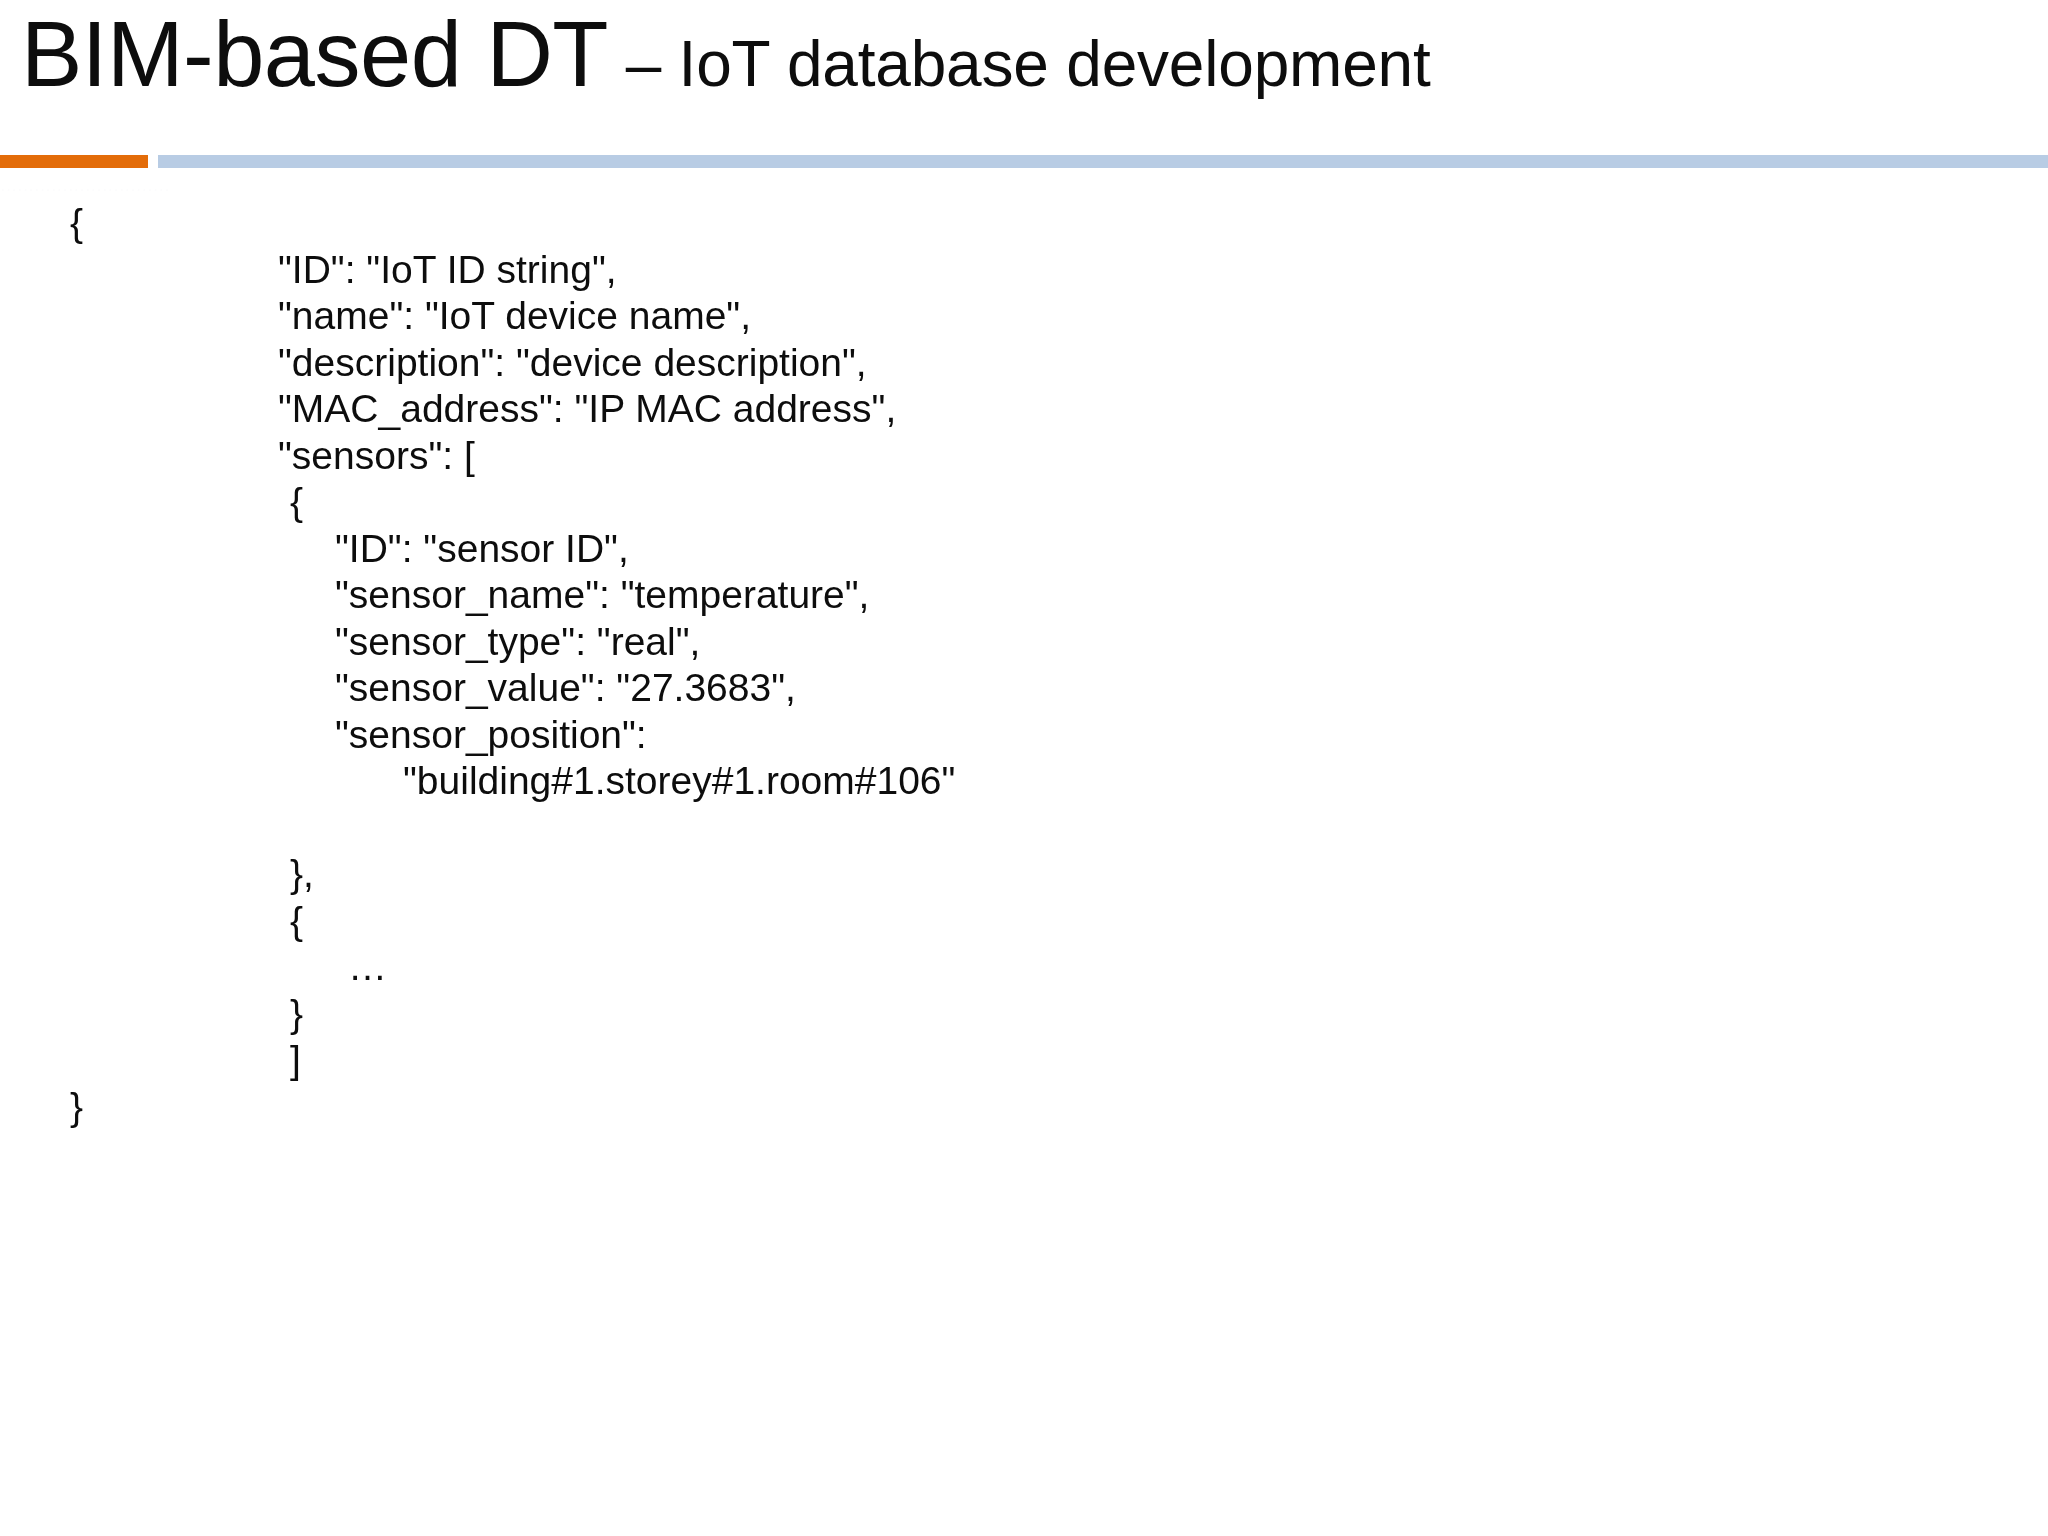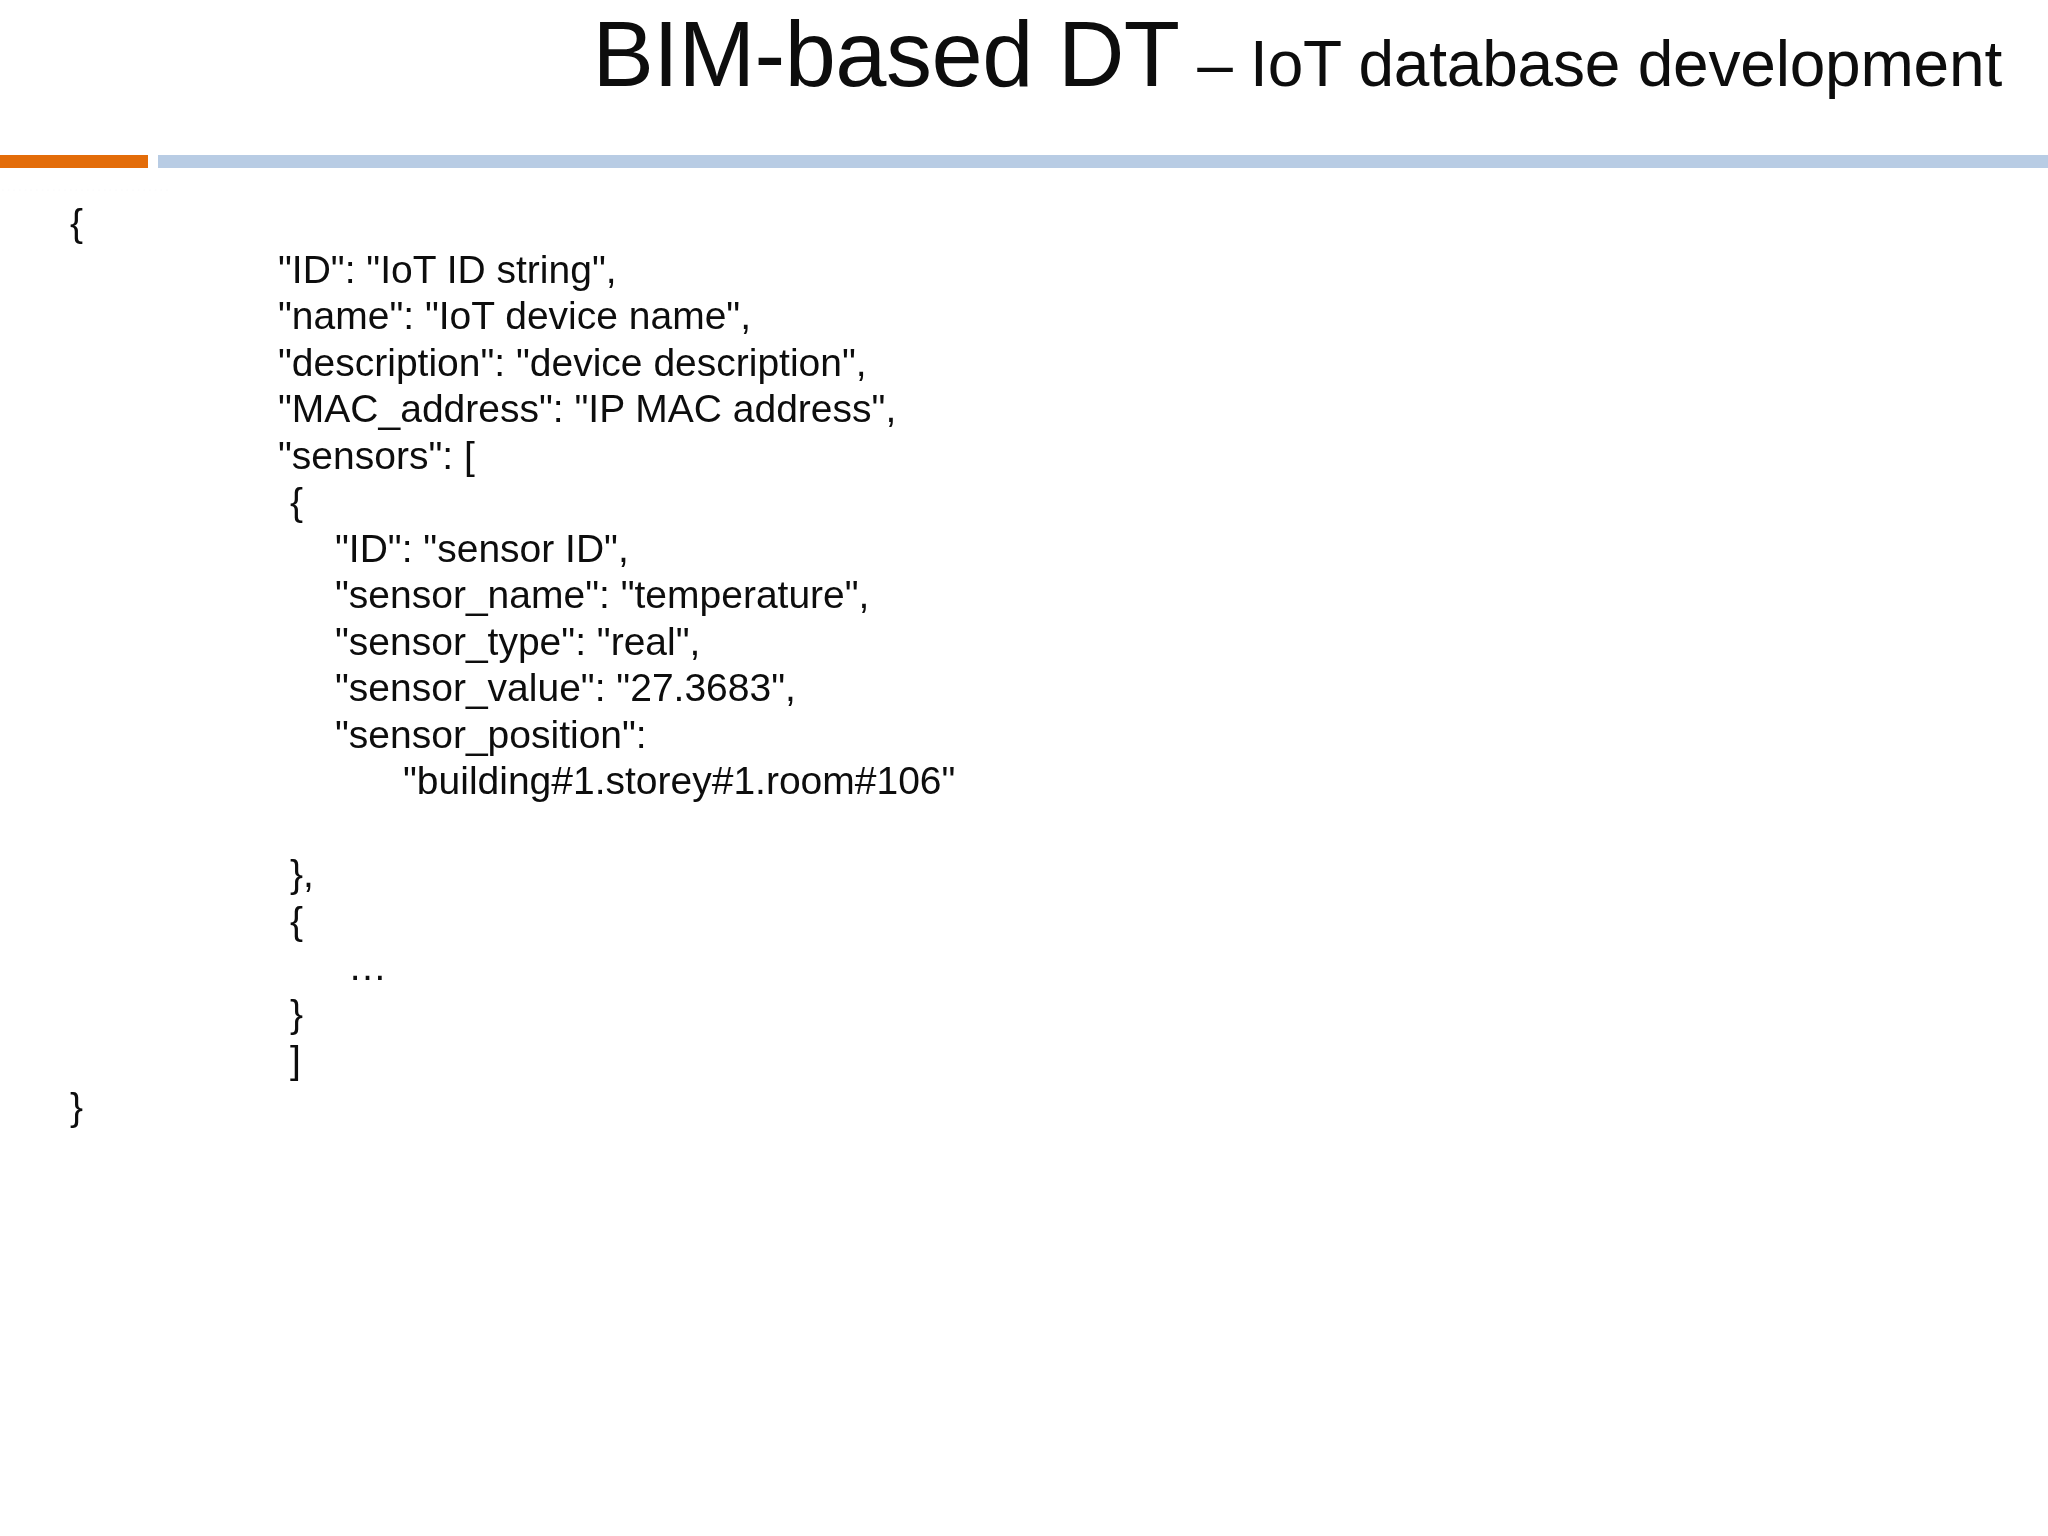--- a/index.html
+++ b/index.html
@@ -19,27 +19,26 @@
   
   .slide {
     position: absolute;
     inset: 0;
     background: #ffffff;
   }
 
   
   .title-block {
     position: absolute;
-    left: 12px;
+    left: 21px;
     top: 8px;
     width: 1990px;
     height: 130px;
     white-space: nowrap;
     line-height: 1;
-    text-align: right;
   }
   .title-main {
     font-size: 92px;
     font-weight: 400;
     letter-spacing: -0.5px;
     color: #0d0d0d;
     vertical-align: baseline;
   }
   .title-sub {
     font-size: 64px;

